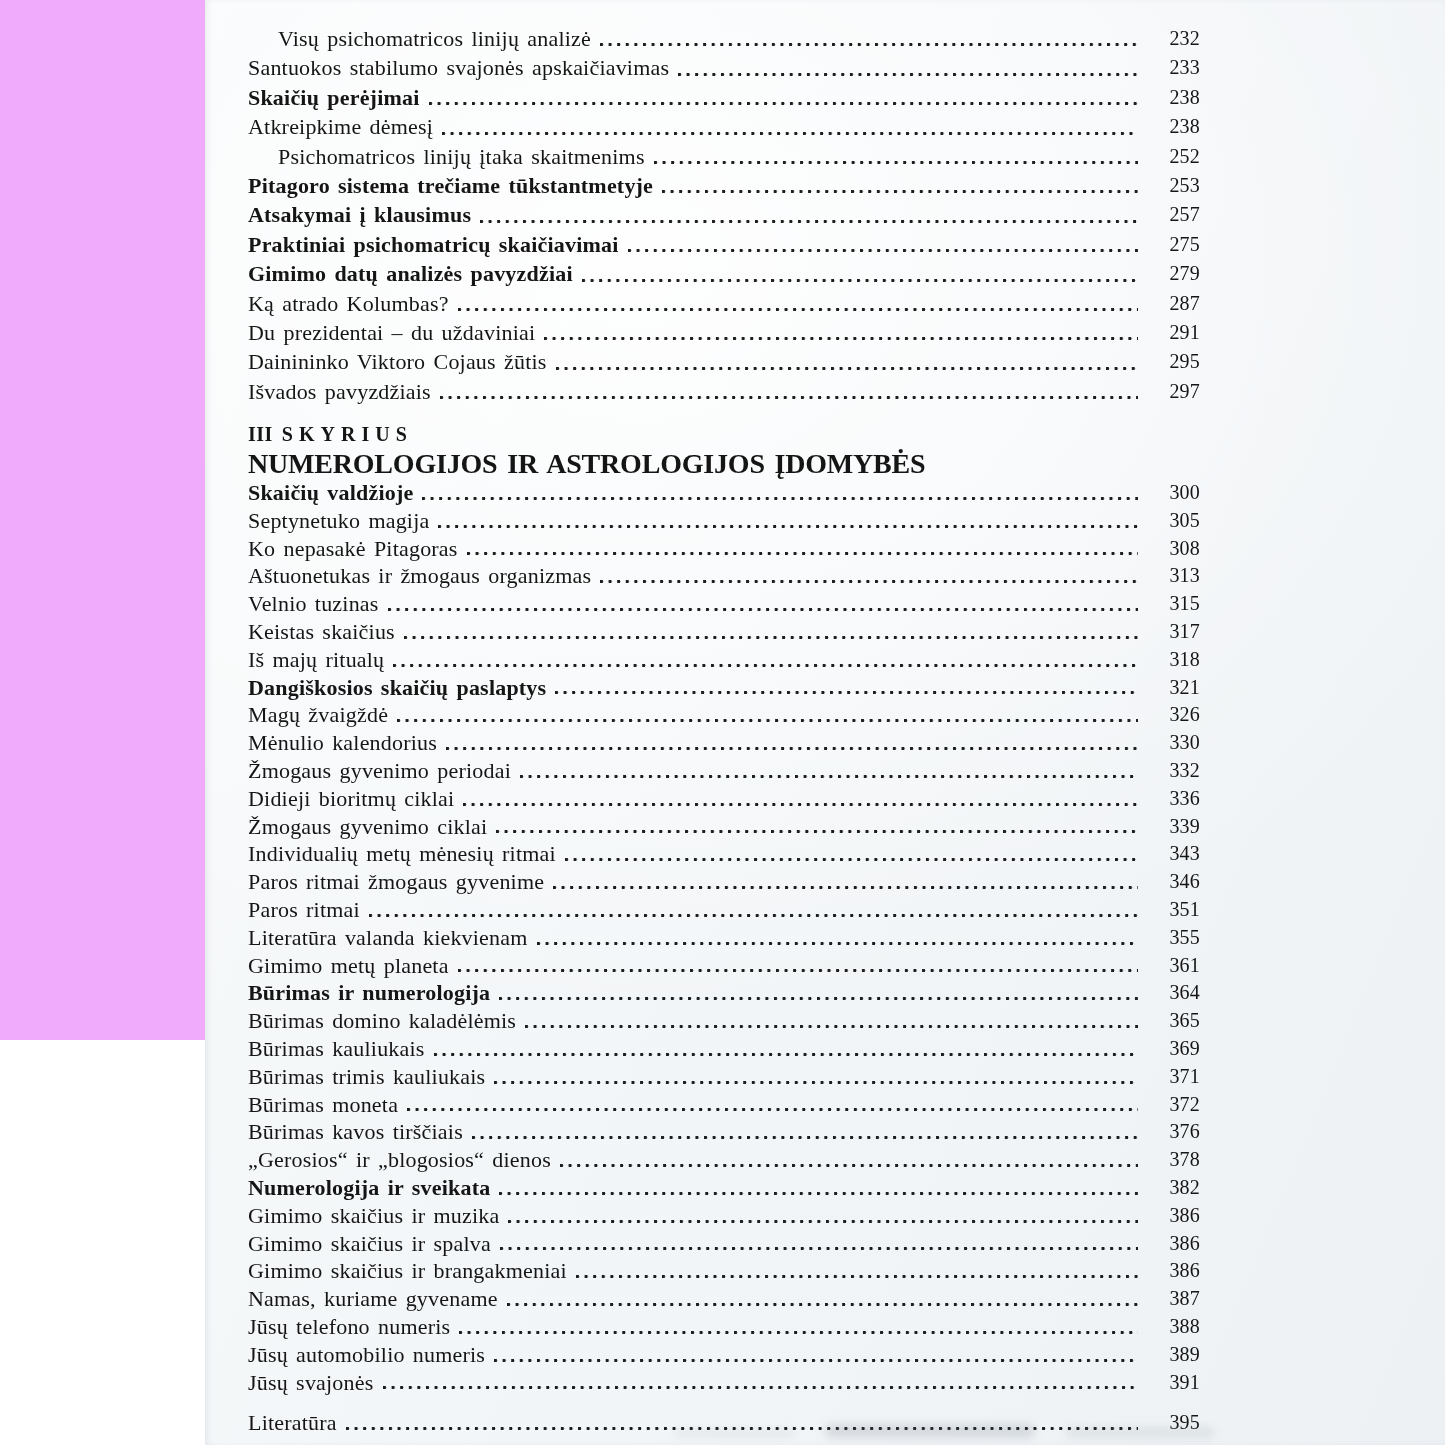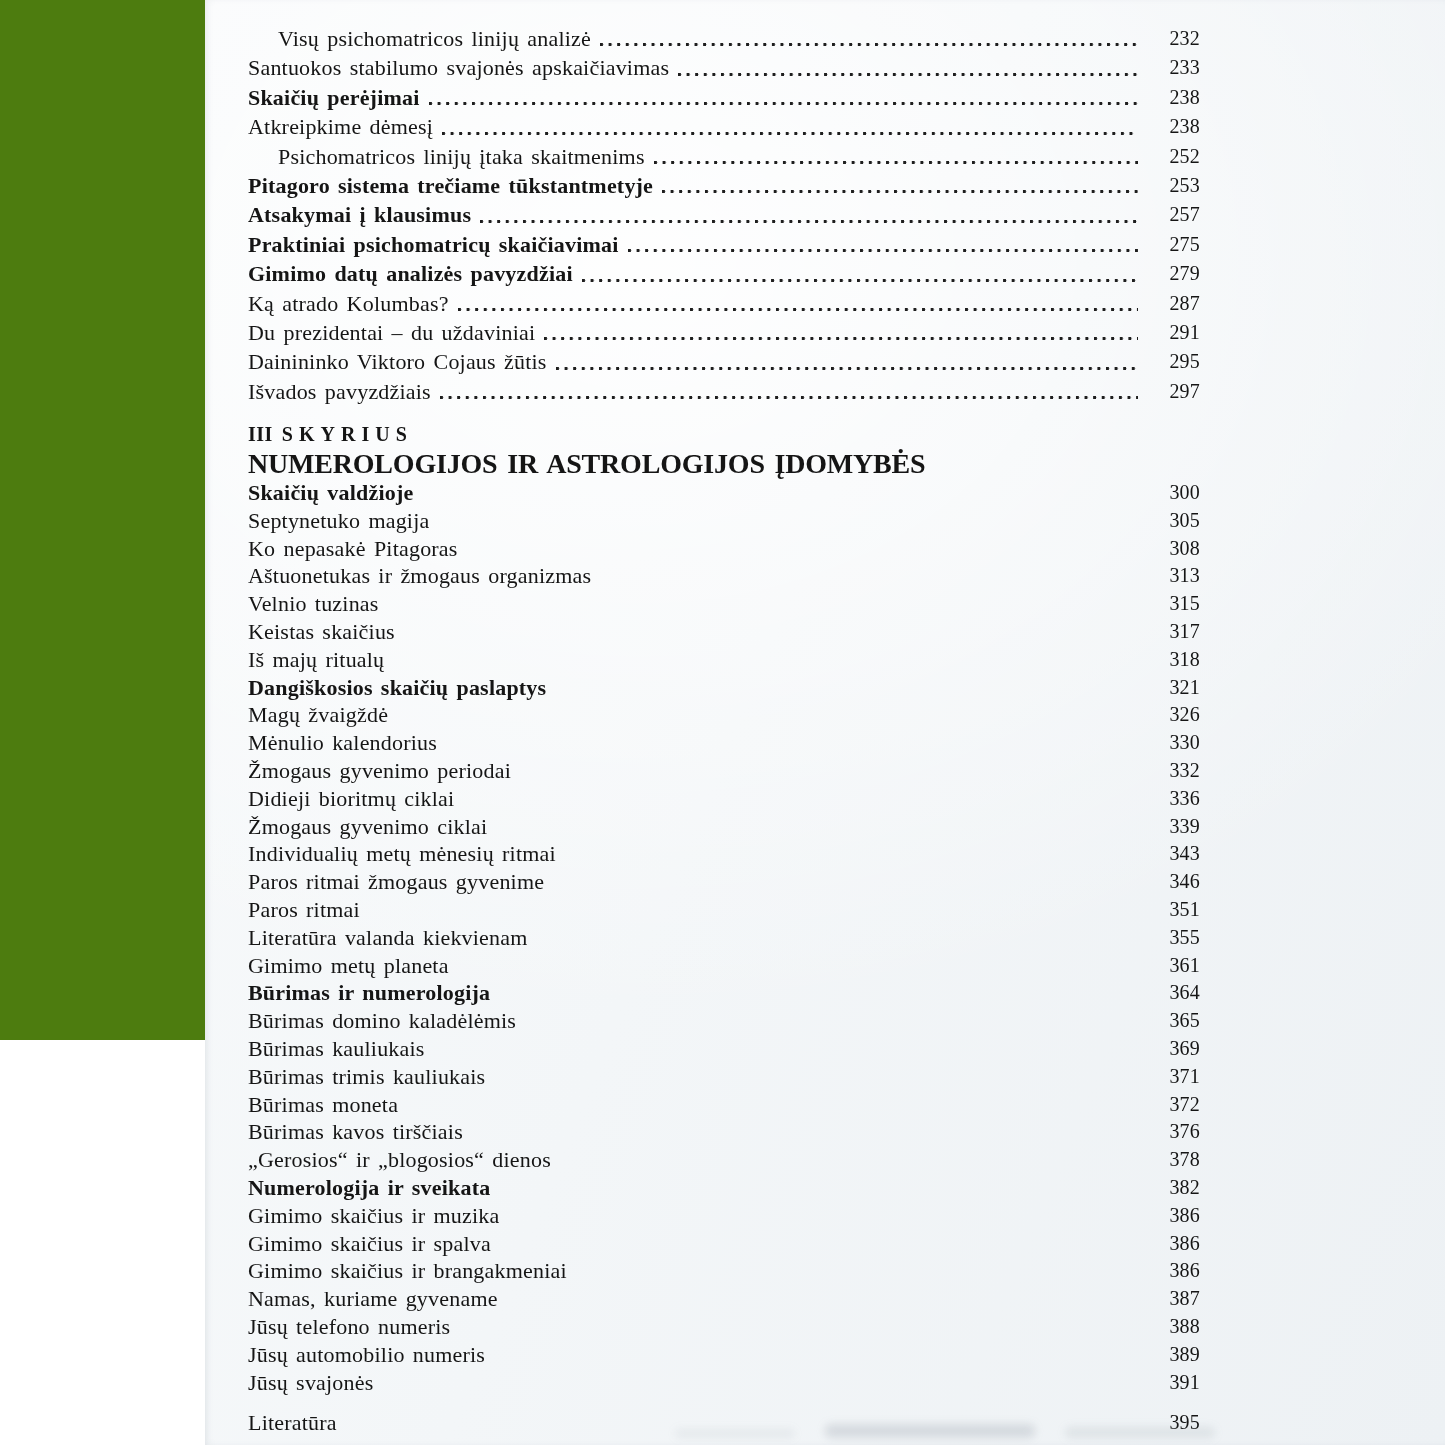--- a/index.html
+++ b/index.html
@@ -5,21 +5,21 @@
   * { margin: 0; padding: 0; box-sizing: border-box; }
   html, body {
     width: 1445px; height: 1445px;
     background: #ffffff;
     overflow: hidden;
     font-family: "Liberation Serif", "DejaVu Serif", serif;
   }
   .scan {
     position: relative;
     width: 1445px; height: 1040px;
-    background: #4d7c0f;
+    background: #f0abfc;
   }
   
   .paper {
     position: absolute;
     left: 205px; top: 0;
     width: 1240px; height: 1445px;
     background:
       radial-gradient(ellipse 1400px 1100px at 35% 18%, rgba(255,255,255,0.9), rgba(255,255,255,0) 70%),
       linear-gradient(112deg, #f8fafb 0%, #f3f6f8 45%, #edf1f4 100%);
     box-shadow: inset 4px 0 9px -4px rgba(90,100,115,0.18);
@@ -36,21 +36,20 @@
     height: 29.4px;
     font-size: 22px;
     line-height: 29.4px;
     word-spacing: 2.5px;
     letter-spacing: 0.2px;
     white-space: nowrap;
   }
   .list-s3 .toc-row, .list-closing .toc-row {
     height: 27.8px;
     line-height: 27.8px;
-    align-items: flex-end;
   }
   .toc-row.bold .title { font-weight: bold; }
   .toc-row.indent .title { padding-left: 30px; }
   .title { flex: 0 0 auto; }
   .dots {
     flex: 1 1 auto;
     margin: 0 10px 0 9px;
     background-image: radial-gradient(circle at 1.5px 1.5px, #1e1e1e 1.45px, rgba(0,0,0,0) 2px);
     background-size: 8.6px 3px;
     background-repeat: repeat-x;

